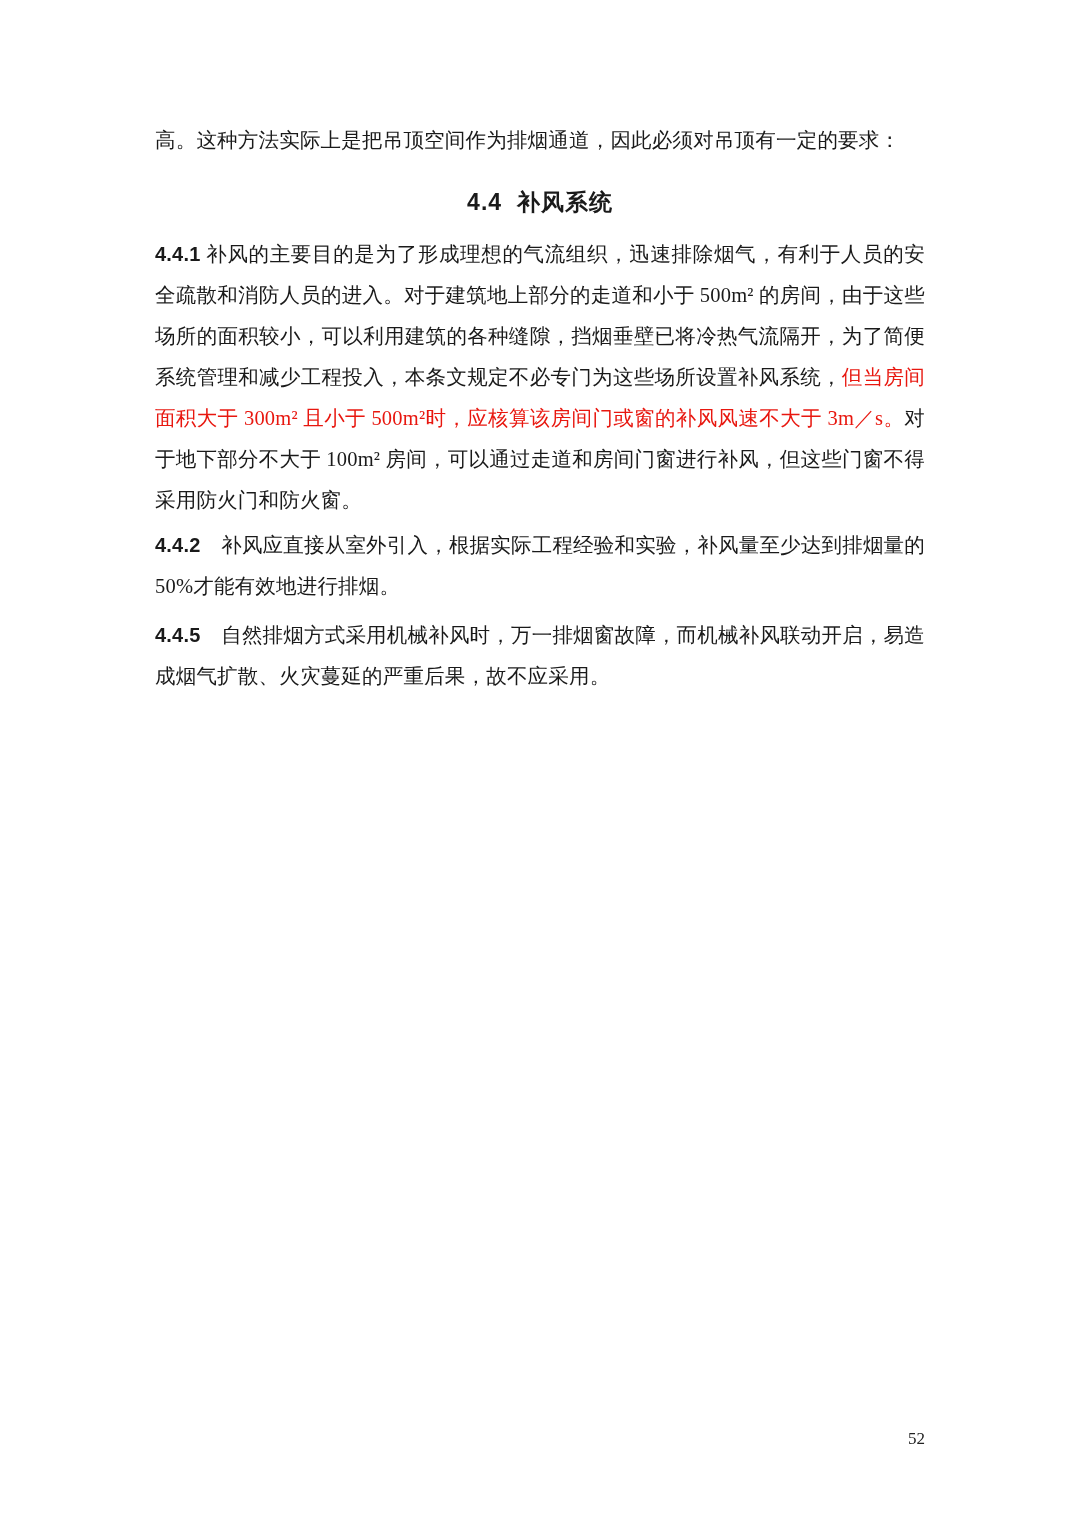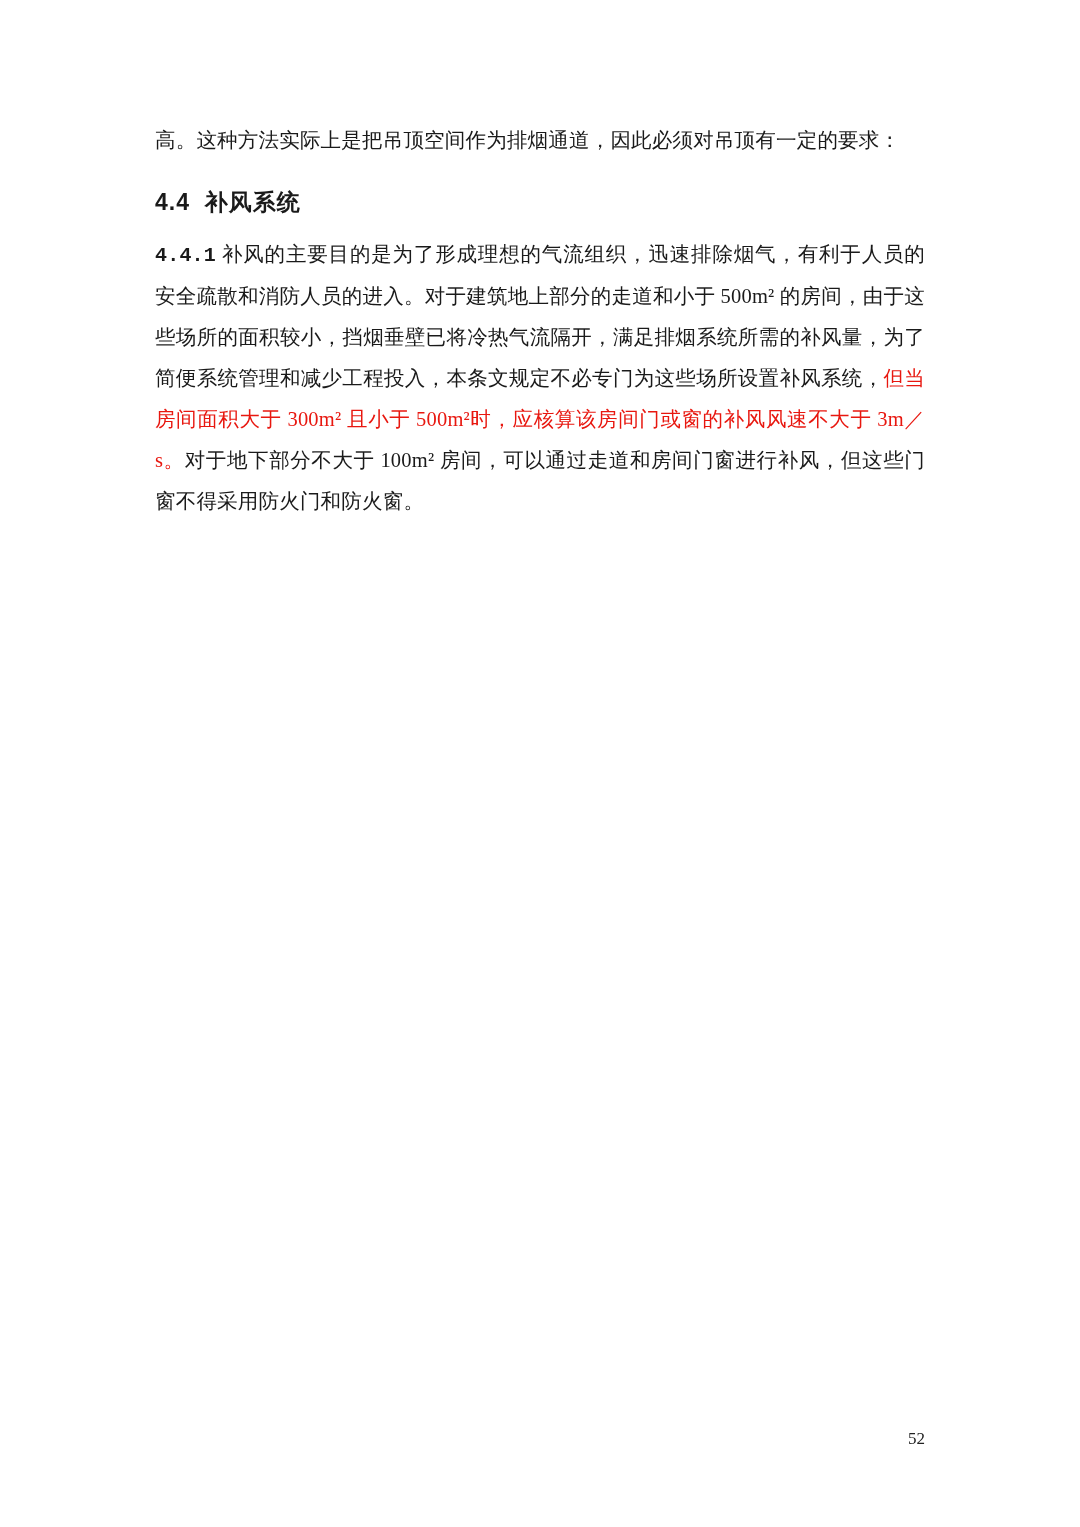--- a/index.html
+++ b/index.html
@@ -28,30 +28,30 @@
     line-height: 41px;
     text-align: justify;
     text-justify: inter-ideograph;
     margin: 0 0 0 0;
     letter-spacing: 0.2px;
   }
   .indent {
     text-indent: 41px;
   }
   .section-title {
-    text-align: left;
+    text-align: center;
     font-size: 23px;
     font-weight: bold;
     margin: 26px 0 16px 0;
     letter-spacing: 1px;
     font-family: "Liberation Sans", "DejaVu Sans", sans-serif;
   }
   .clause-num {
     font-weight: bold;
-    font-family: Liberation Mono, monospace;
+    font-family: Liberation Sans, sans-serif;
     font-size: 20px;
   }
   .red {
     color: #e8170f;
   }
   .gap-sm { height: 4px; }
   .page-number {
     position: absolute;
     right: 155px;
     bottom: 78px;
@@ -68,31 +68,37 @@
 <div class="page">
 
   <p class="para">高。这种方法实际上是把吊顶空间作为排烟通道，因此必须对吊顶有一定的要求：</p>
 
 
   <h2 class="section-title">
     <span>4.4</span>&nbsp;&nbsp;<span>补风系统</span>
   </h2>
 
   <p class="para">
-    <span class="clause-num">4.4.1</span><span> 补风的主要目的是为了形成理想的气流组织，迅速排除烟气，有利于人员的安全疏散和消防人员的进入。对于建筑地上部分的走道和小于 500m² 的房间，由于这些场所的面积较小，挡烟垂壁已将冷热气流隔开，满足排烟系统所需的补风量，为了简便系统管理和减少工程投入，本条文规定不必专门为这些场所设置补风系统，</span><span class="red">但当房间面积大于 300m² 且小于 500m²时，应核算该房间门或窗的补风风速不大于 3m／s。</span><span>对于地下部分不大于 100m² 房间，可以通过走道和房间门窗进行补风，但这些门窗不得采用防火门和防火窗。</span>
+    <span class="clause-num">4.4.1</span><span> 补风的主要目的是为了形成理想的气流组织，迅速排除烟气，有利于人员的安全疏散和消防人员的进入。对于建筑地上部分的走道和小于 500m² 的房间，由于这些场所的面积较小，可以利用建筑的各种缝隙，挡烟垂壁已将冷热气流隔开，为了简便系统管理和减少工程投入，本条文规定不必专门为这些场所设置补风系统，</span><span class="red">但当房间面积大于 300m² 且小于 500m²时，应核算该房间门或窗的补风风速不大于 3m／s。</span><span>对于地下部分不大于 100m² 房间，可以通过走道和房间门窗进行补风，但这些门窗不得采用防火门和防火窗。</span>
+  </p>
+
+  <div class="gap-sm"></div>
+
+  <p class="para">
+    <span class="clause-num">4.4.2</span><span>　补风应直接从室外引入，根据实际工程经验和实验，补风量至少达到排烟量的 50%才能有效地进行排烟。</span>
   </p>
 
   <div class="gap-sm"></div>
 
 
   <div class="gap-sm"></div>
 
-
-  <div class="gap-sm"></div>
-
+  <p class="para">
+    <span class="clause-num">4.4.5</span><span>　自然排烟方式采用机械补风时，万一排烟窗故障，而机械补风联动开启，易造成烟气扩散、火灾蔓延的严重后果，故不应采用。</span>
+  </p>
 
   <div class="gap-sm"></div>
 
 
   <div class="gap-sm"></div>
 
 
 </div>
 
 <div class="page-number">52</div>

